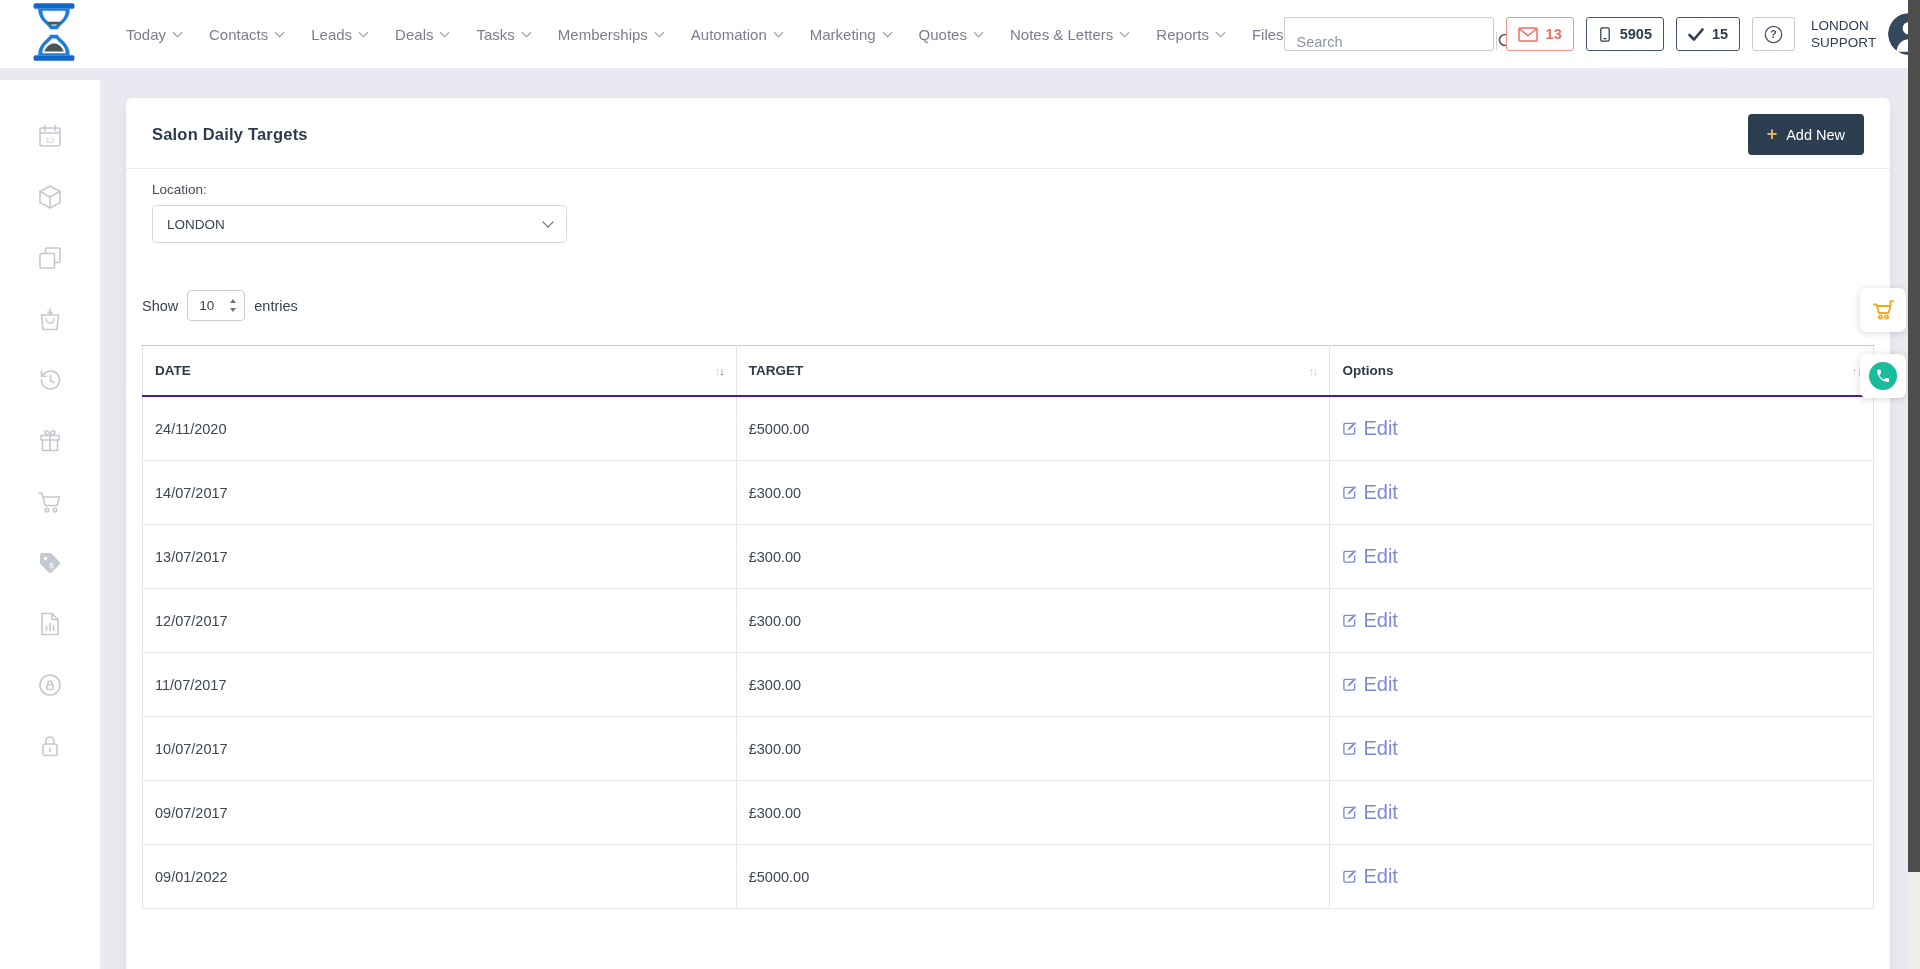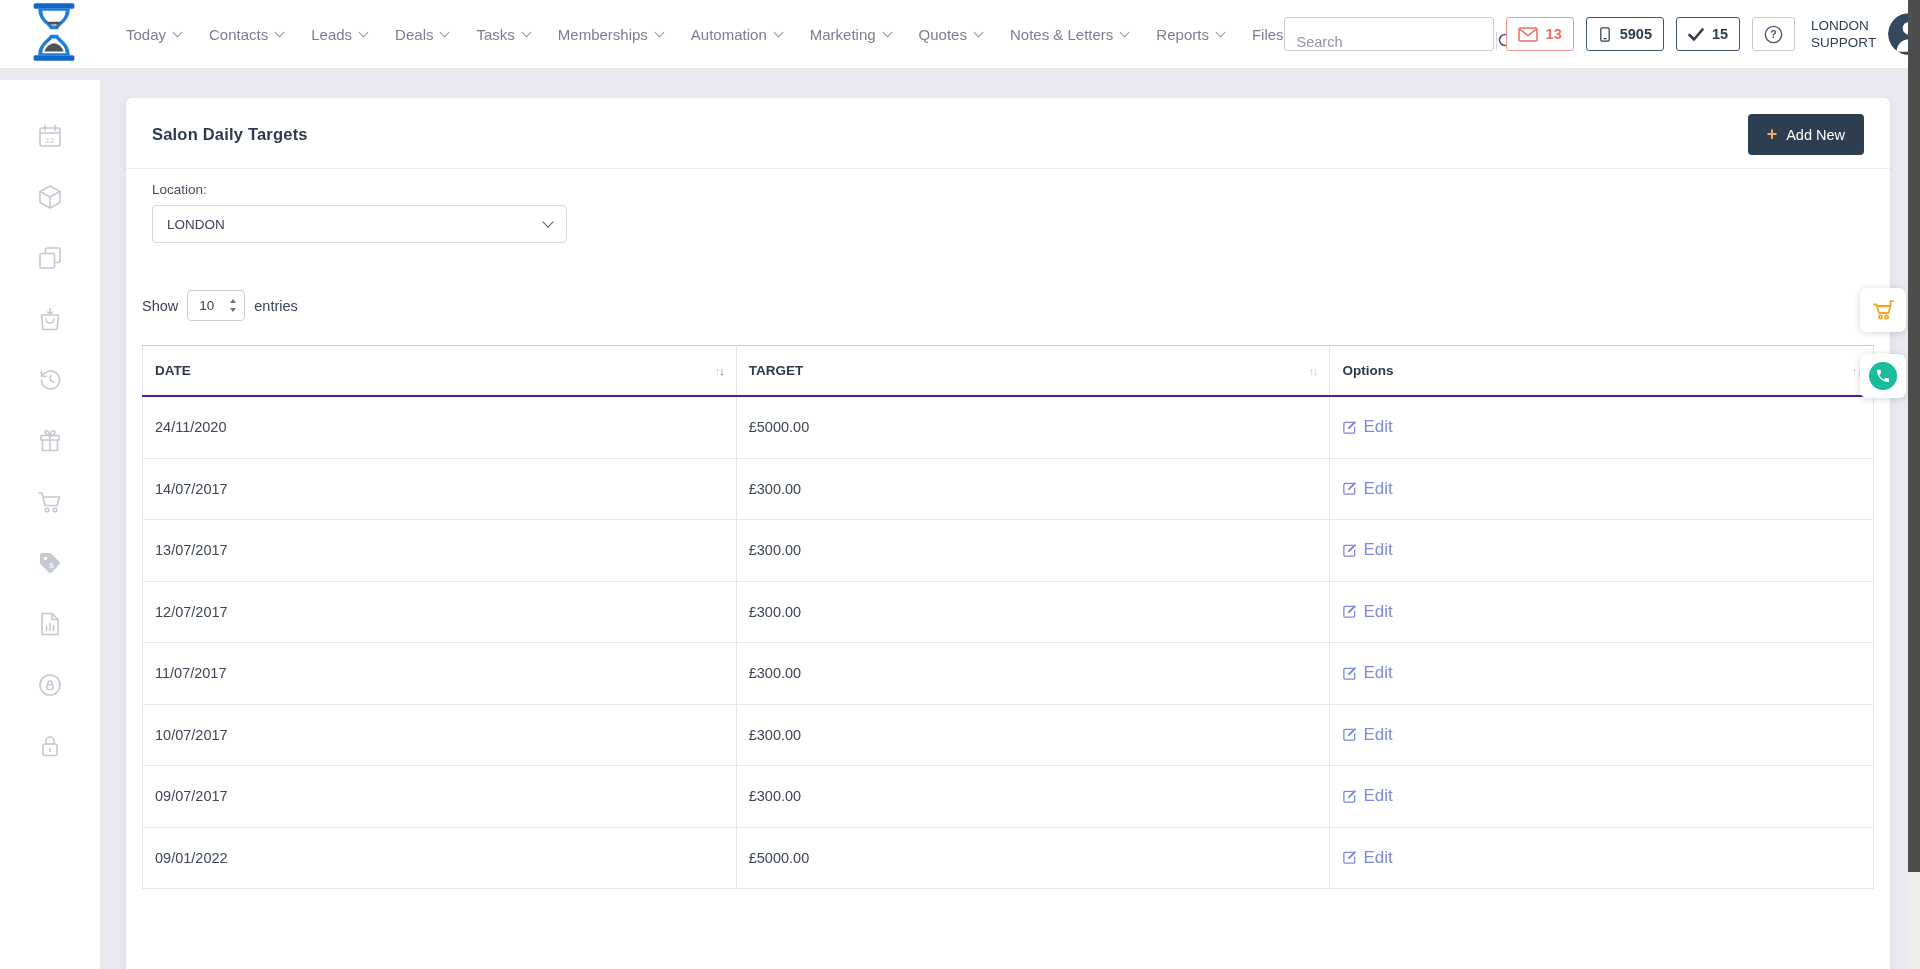--- a/index.html
+++ b/index.html
@@ -64,21 +64,21 @@
   table.targets { width:100%; margin-top:24px; border-collapse:collapse; table-layout:fixed;
                   border-left:1px solid #e4e5ee; border-right:1px solid #e4e5ee; }
   th { border-top:1px solid #c7c9d1; border-bottom:2px solid #4c1d95; padding:17px 12px;
        font-size:13.5px; font-weight:600; color:#2e3949; text-align:center; cursor:pointer; }
   th:not(:last-child), td:not(:last-child) { border-right:1px solid #e4e5ee; }
   .hd { display:flex; justify-content:space-between; align-items:center; }
   .sort { font-size:11px; color:#c6c8d2; letter-spacing:-1px; font-weight:400; }
   .sort b { font-weight:400; color:#c6c8d2; }
   th.sorted .sort b { color:#5f6878; }
   td { padding:20px 12px; font-size:14.5px; color:#3e4656; border-bottom:1px solid #e6e7ef; background:#fff; }
-  .edit-link { display:inline-flex; align-items:center; gap:6px; color:#7f89d9; font-size:17px; cursor:pointer; text-decoration:none; }
+  .edit-link { display:inline-flex; align-items:center; gap:6px; color:#7f89d9; font-size:20px; cursor:pointer; text-decoration:none; }
 
   
   .widget { position:absolute; right:14px; width:46px; height:44px; background:#fff; border-radius:7px;
             box-shadow:0 1px 7px rgba(30,30,50,.18); display:flex; align-items:center; justify-content:center;
             z-index:6; cursor:pointer; }
   .widget.cart { top:288px; }
   .widget.call { top:354px; }
   .tealcircle { width:28px; height:28px; border-radius:50%; background:#1abc9c; display:flex; align-items:center; justify-content:center; }
   .scrollbar { position:absolute; right:0; top:0; width:12px; height:100%; background:#efeeec; z-index:10; }
   .scroll-thumb { position:absolute; top:0; left:0; width:100%; height:872px; background:#4d4d4d; cursor:pointer; }

